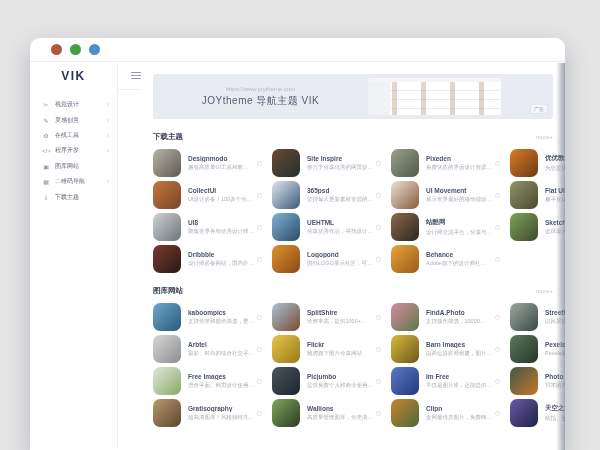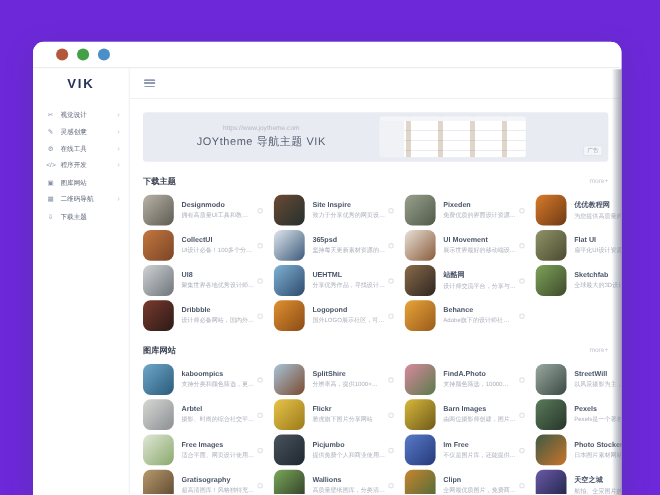--- a/index.html
+++ b/index.html
@@ -1,18 +1,18 @@
 <!DOCTYPE html>
 <html><head>
 <meta charset="utf-8">
 <style>
   * { margin:0; padding:0; box-sizing:border-box; }
   html,body { font-family:"Liberation Sans","DejaVu Sans",sans-serif; }
   .stage { width:600px; height:450px; position:relative; overflow:hidden;
-           background:#6d28d9; }
+           background:#e5e5e5; }
   .window { position:absolute; left:30px; top:38px; width:535px; height:412px;
             background:#ffffff; border-radius:10px 10px 0 0;
             box-shadow:0 8px 24px rgba(60,70,100,.28); overflow:hidden; }
   
   .titlebar { height:24px; border-bottom:1px solid #ececf0; display:flex;
               align-items:center; padding-left:21px; gap:8px; background:#fff; }
   .dot { width:11px; height:11px; border-radius:50%; }
   
   .win-body { display:flex; height:387px; }
   .sidebar { width:88px; border-right:1px solid #eef0f3; flex-shrink:0; }
@@ -20,21 +20,21 @@
           font-weight:bold; color:#28335c; letter-spacing:1.5px; }
   .menu { margin-top:7px; }
   .menu-item { height:15.4px; display:flex; align-items:center;
                padding:0 8px 0 12px; gap:5px; font-size:6px; color:#5d6678;
                cursor:pointer; }
   .menu-icon { width:8px; font-size:6px; color:#8a93a6; text-align:center;
                flex-shrink:0; }
   .menu-label { flex:1; white-space:nowrap; overflow:hidden; }
   .menu-arrow { font-size:7px; color:#c4c9d3; line-height:1; }
   
-  .main { flex:1; min-width:0; display:flex; flex-direction:column; }
+  .main { flex:1; min-width:0; display:flex; flex-direction:row; }
   .main-header { height:28px; border-bottom:1px solid #f0f1f4; display:flex;
                  align-items:center; padding-left:13px; flex-shrink:0; }
   .hamburger { width:10px; height:7.5px;
     background:repeating-linear-gradient(to bottom,#8f9ab0 0 1.5px,
                rgba(0,0,0,0) 1.5px 3px); border-radius:1px; cursor:pointer; }
   .content { padding:12px 12px 0 12px; overflow:hidden; }
   
   .banner { height:45px; background:#e8ebf2; border-radius:3px; display:flex;
             align-items:center; position:relative; }
   .banner-left { width:215px; text-align:center; }

